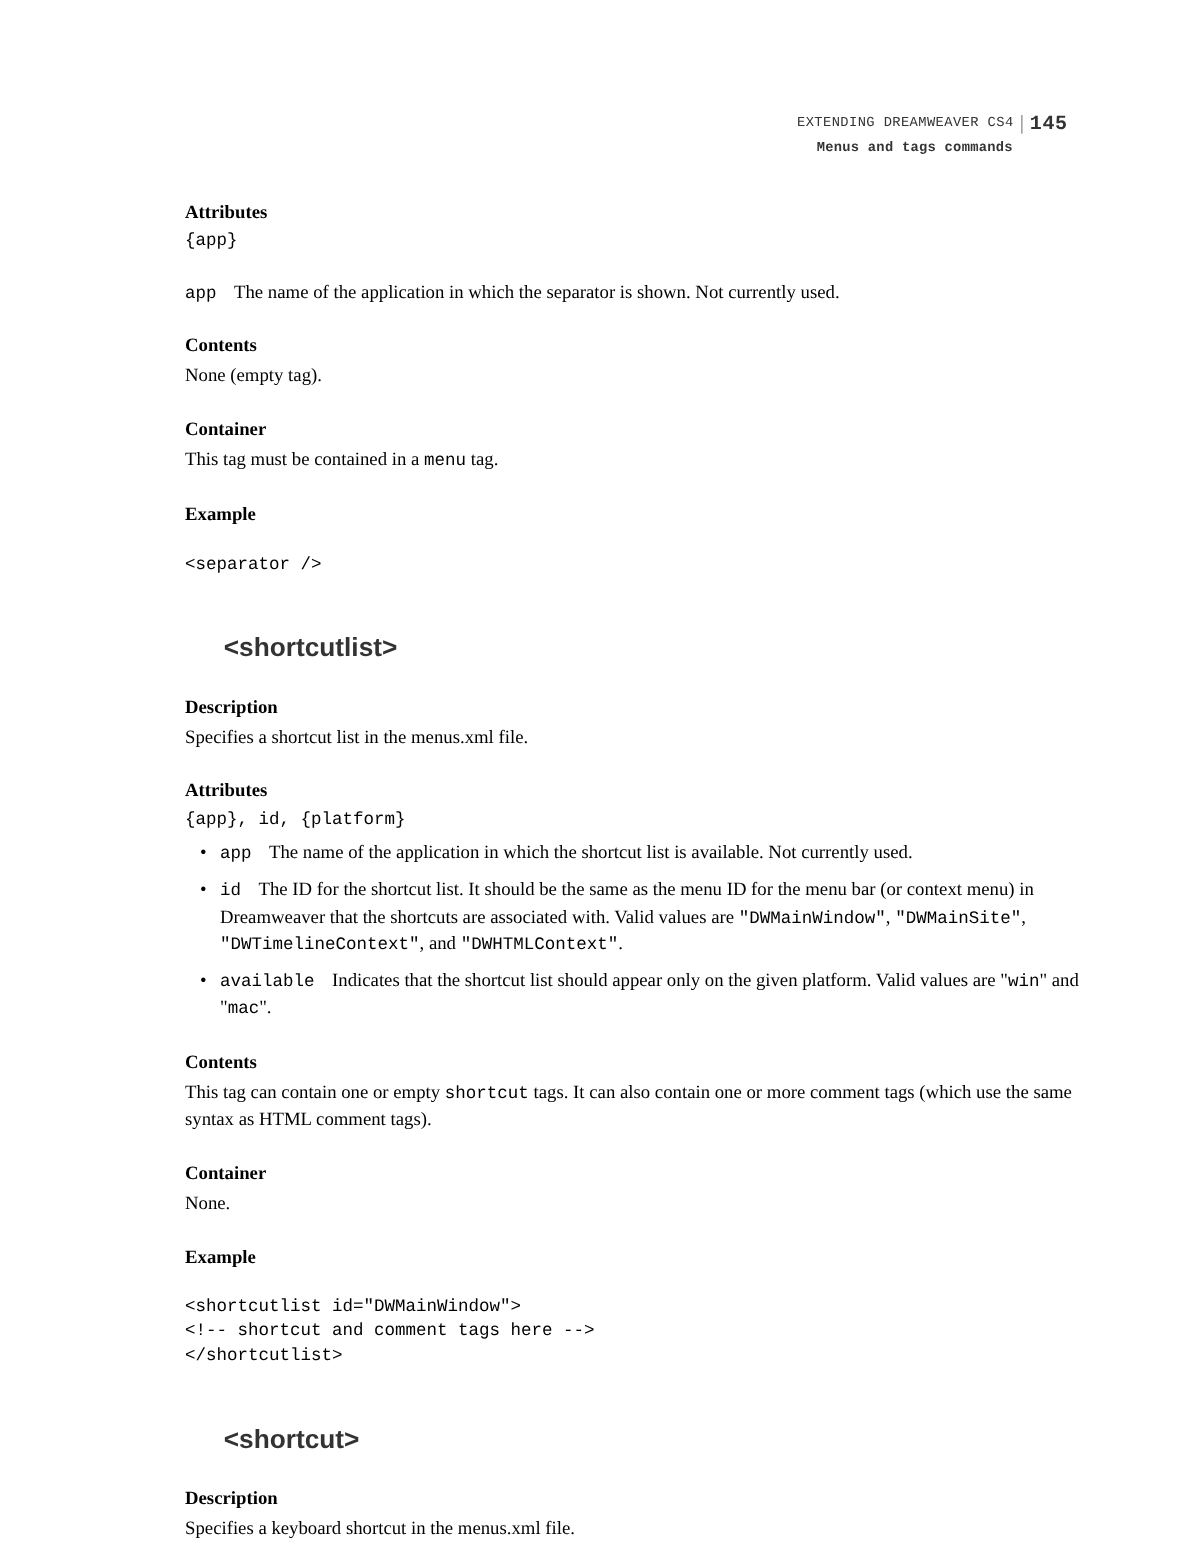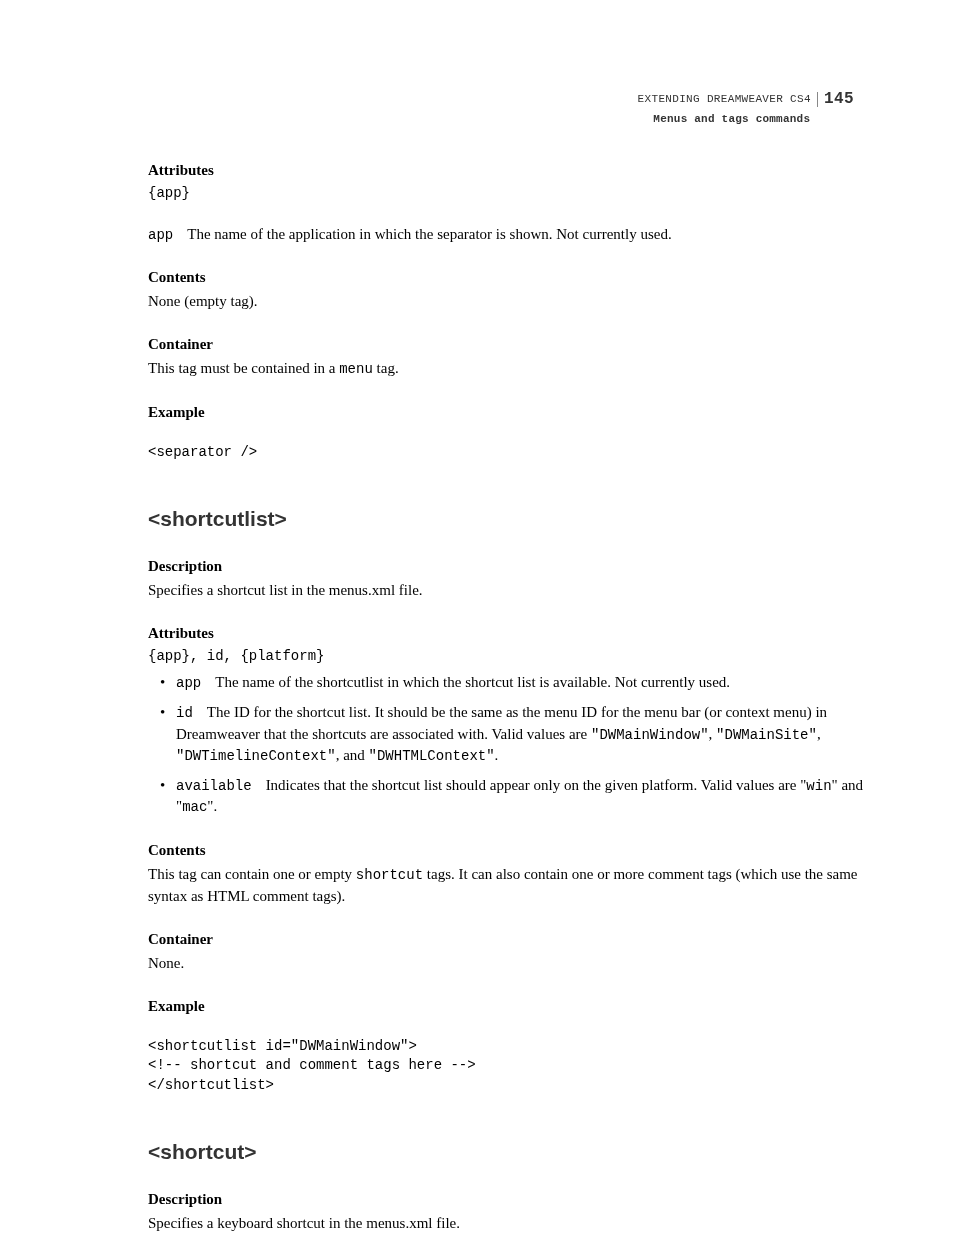--- a/index.html
+++ b/index.html
@@ -56,20 +56,21 @@
     margin-top: 22px;
     margin-bottom: 2px;
   }
   .h2 {
     font-family: "Myriad Pro", "Helvetica Neue", Arial, sans-serif;
     font-weight: bold;
     font-size: 21px;
     color: #333;
     margin-top: 42px;
     margin-bottom: 4px;
+    margin-left: 31px;
   }
   p { margin: 3px 0; }
   .code, code {
     font-family: "Courier New", Courier, monospace;
     font-size: 14px;
   }
   pre.code {
     margin: 20px 0;
     white-space: pre;
   }
@@ -131,21 +132,21 @@
     <div class="h2">&lt;shortcutlist&gt;</div>
 
     <div class="sub-head">Description</div>
     <p>Specifies a shortcut list in the menus.xml file.</p>
 
     <div class="sub-head">Attributes</div>
     <p class="code">{app}, id, {platform}</p>
 
     <ul class="bullets">
       <li>
-        <span class="attr-name">app</span><span class="gap"></span><span>The name of the shortcutlist in which the shortcut list is available. Not currently used.</span>
+        <span class="attr-name">app</span><span class="gap"></span><span>The name of the application in which the shortcut list is available. Not currently used.</span>
       </li>
       <li>
         <span class="attr-name">id</span><span class="gap"></span><span>The ID for the shortcut list. It should be the same as the menu ID for the menu bar (or context menu) in Dreamweaver that the shortcuts are associated with. Valid values are </span><span class="code">"DWMainWindow"</span><span>, </span><span class="code">"DWMainSite"</span><span>, </span><span class="code">"DWTimelineContext"</span><span>, and </span><span class="code">"DWHTMLContext"</span><span>.</span>
       </li>
       <li>
         <span class="attr-name">available</span><span class="gap"></span><span>Indicates that the shortcut list should appear only on the given platform. Valid values are "</span><span class="code">win</span><span>" and "</span><span class="code">mac</span><span>".</span>
       </li>
     </ul>
 
     <div class="sub-head">Contents</div>

